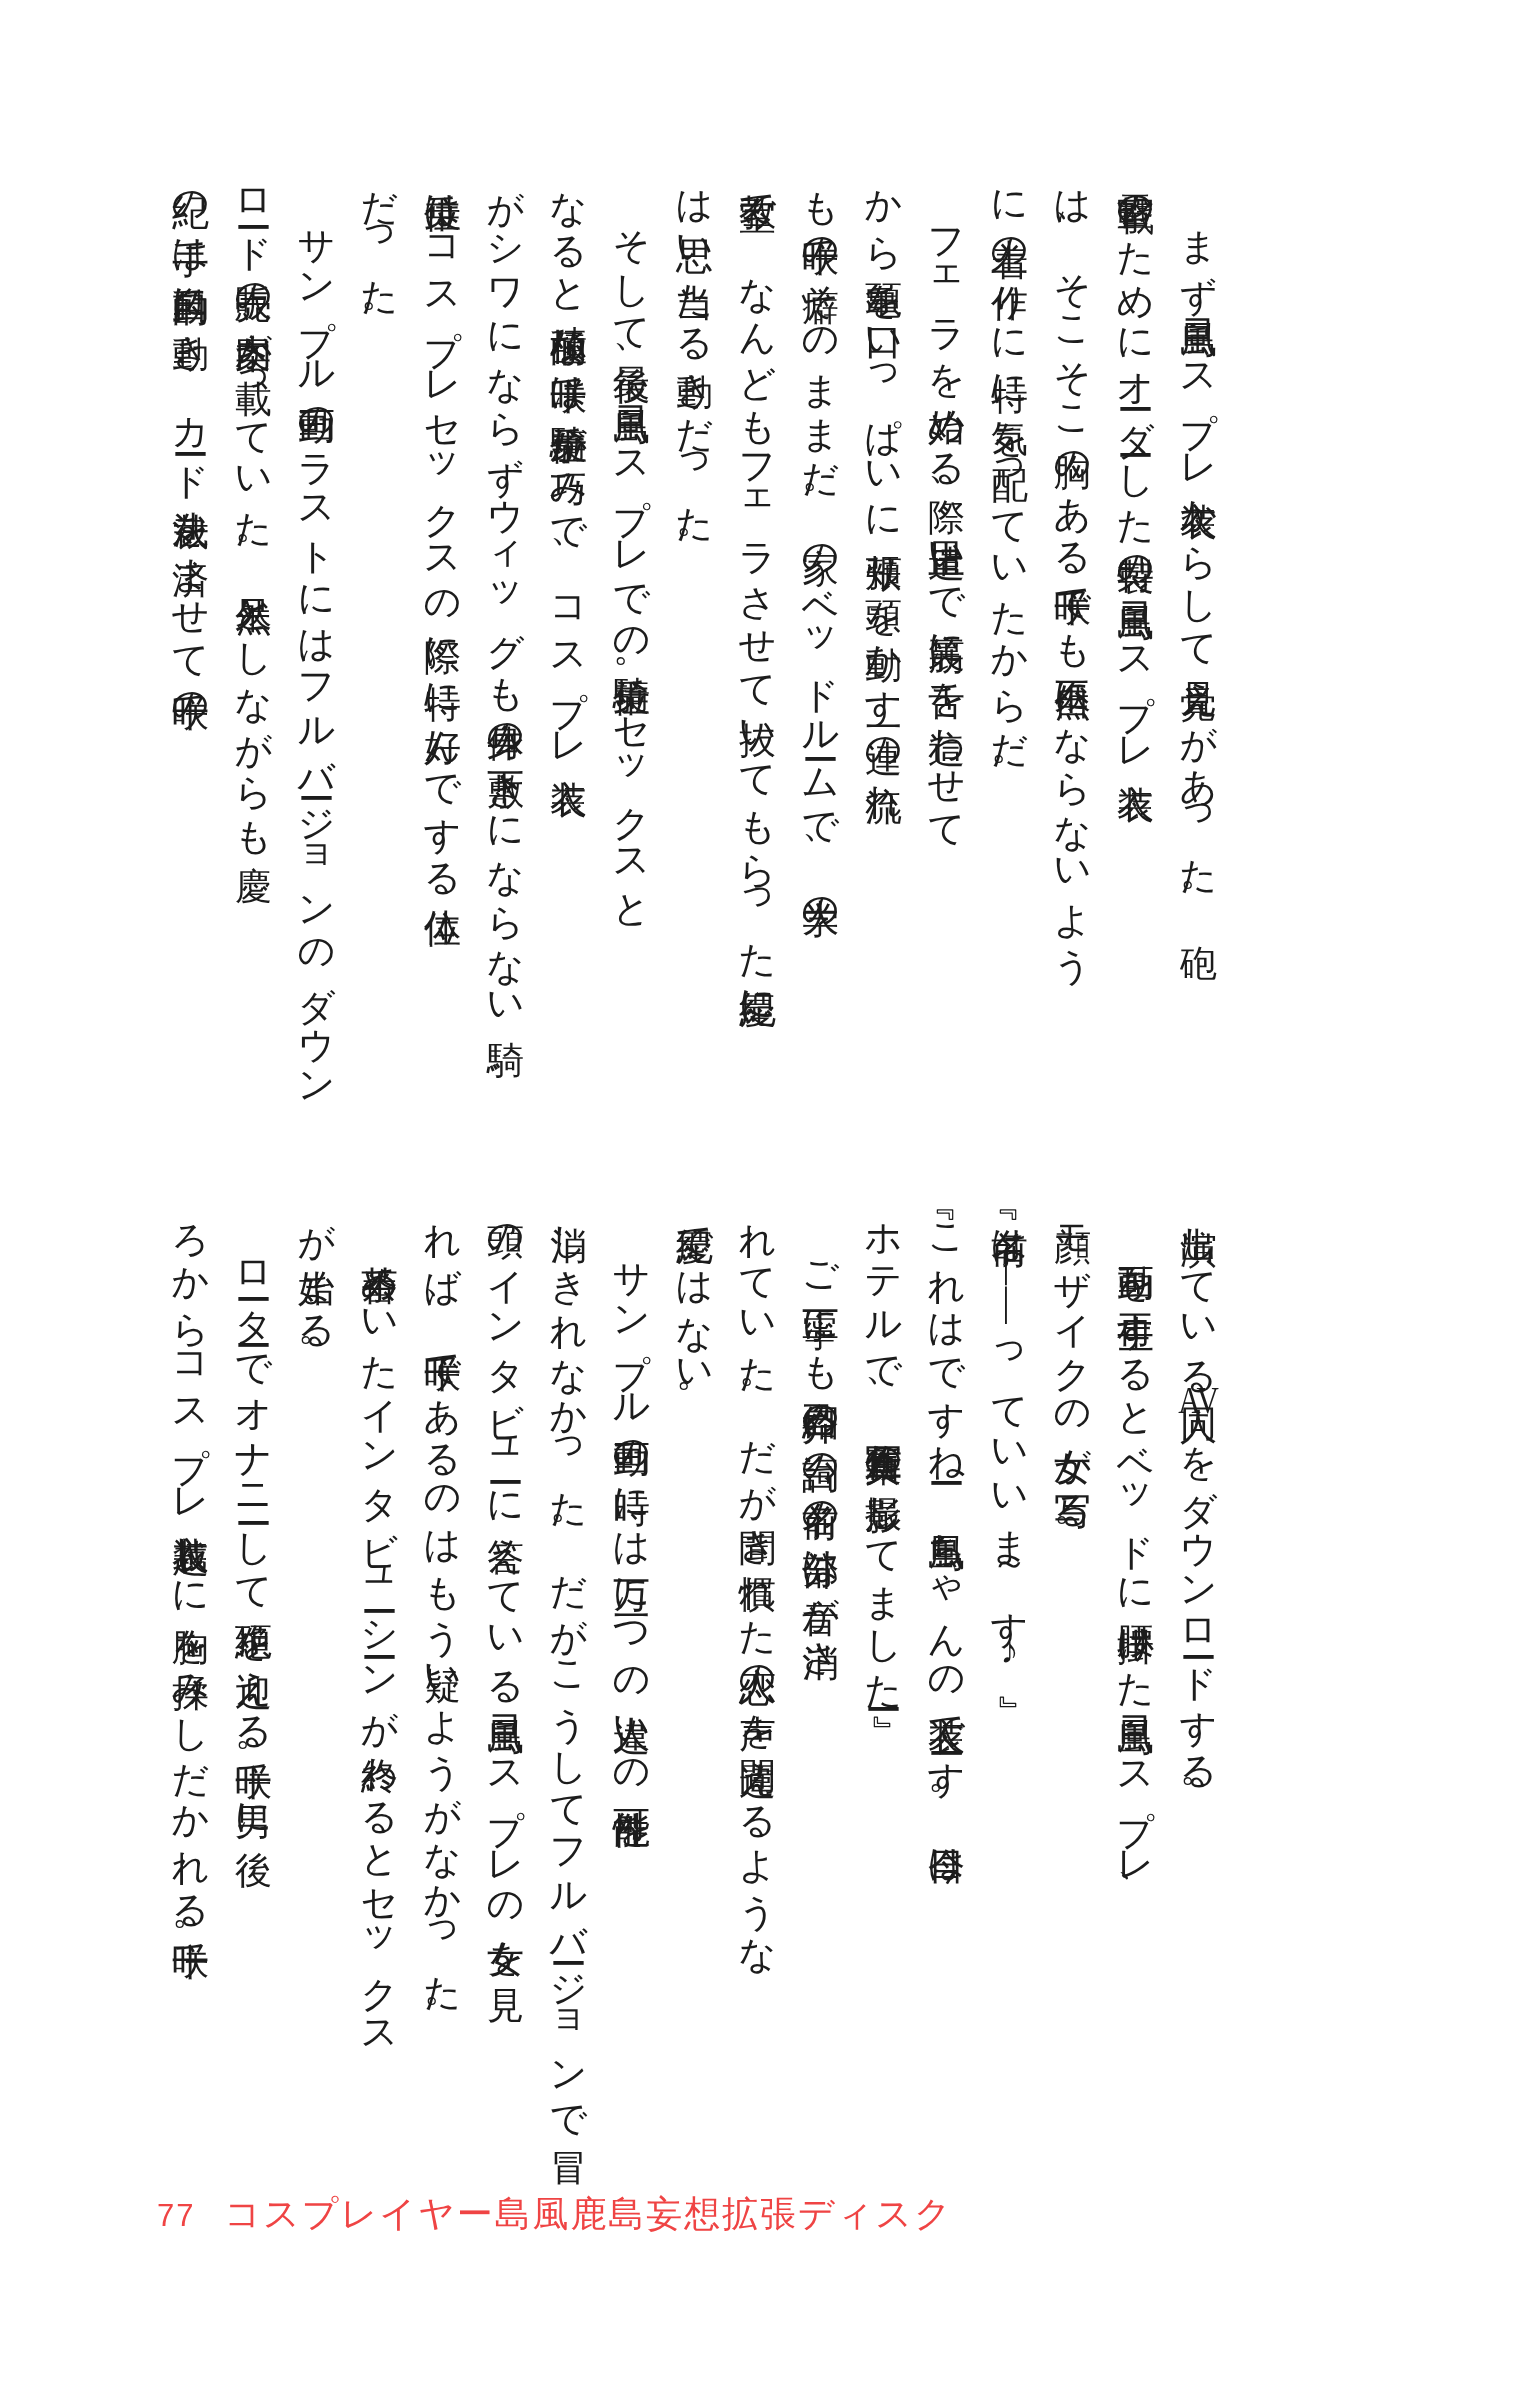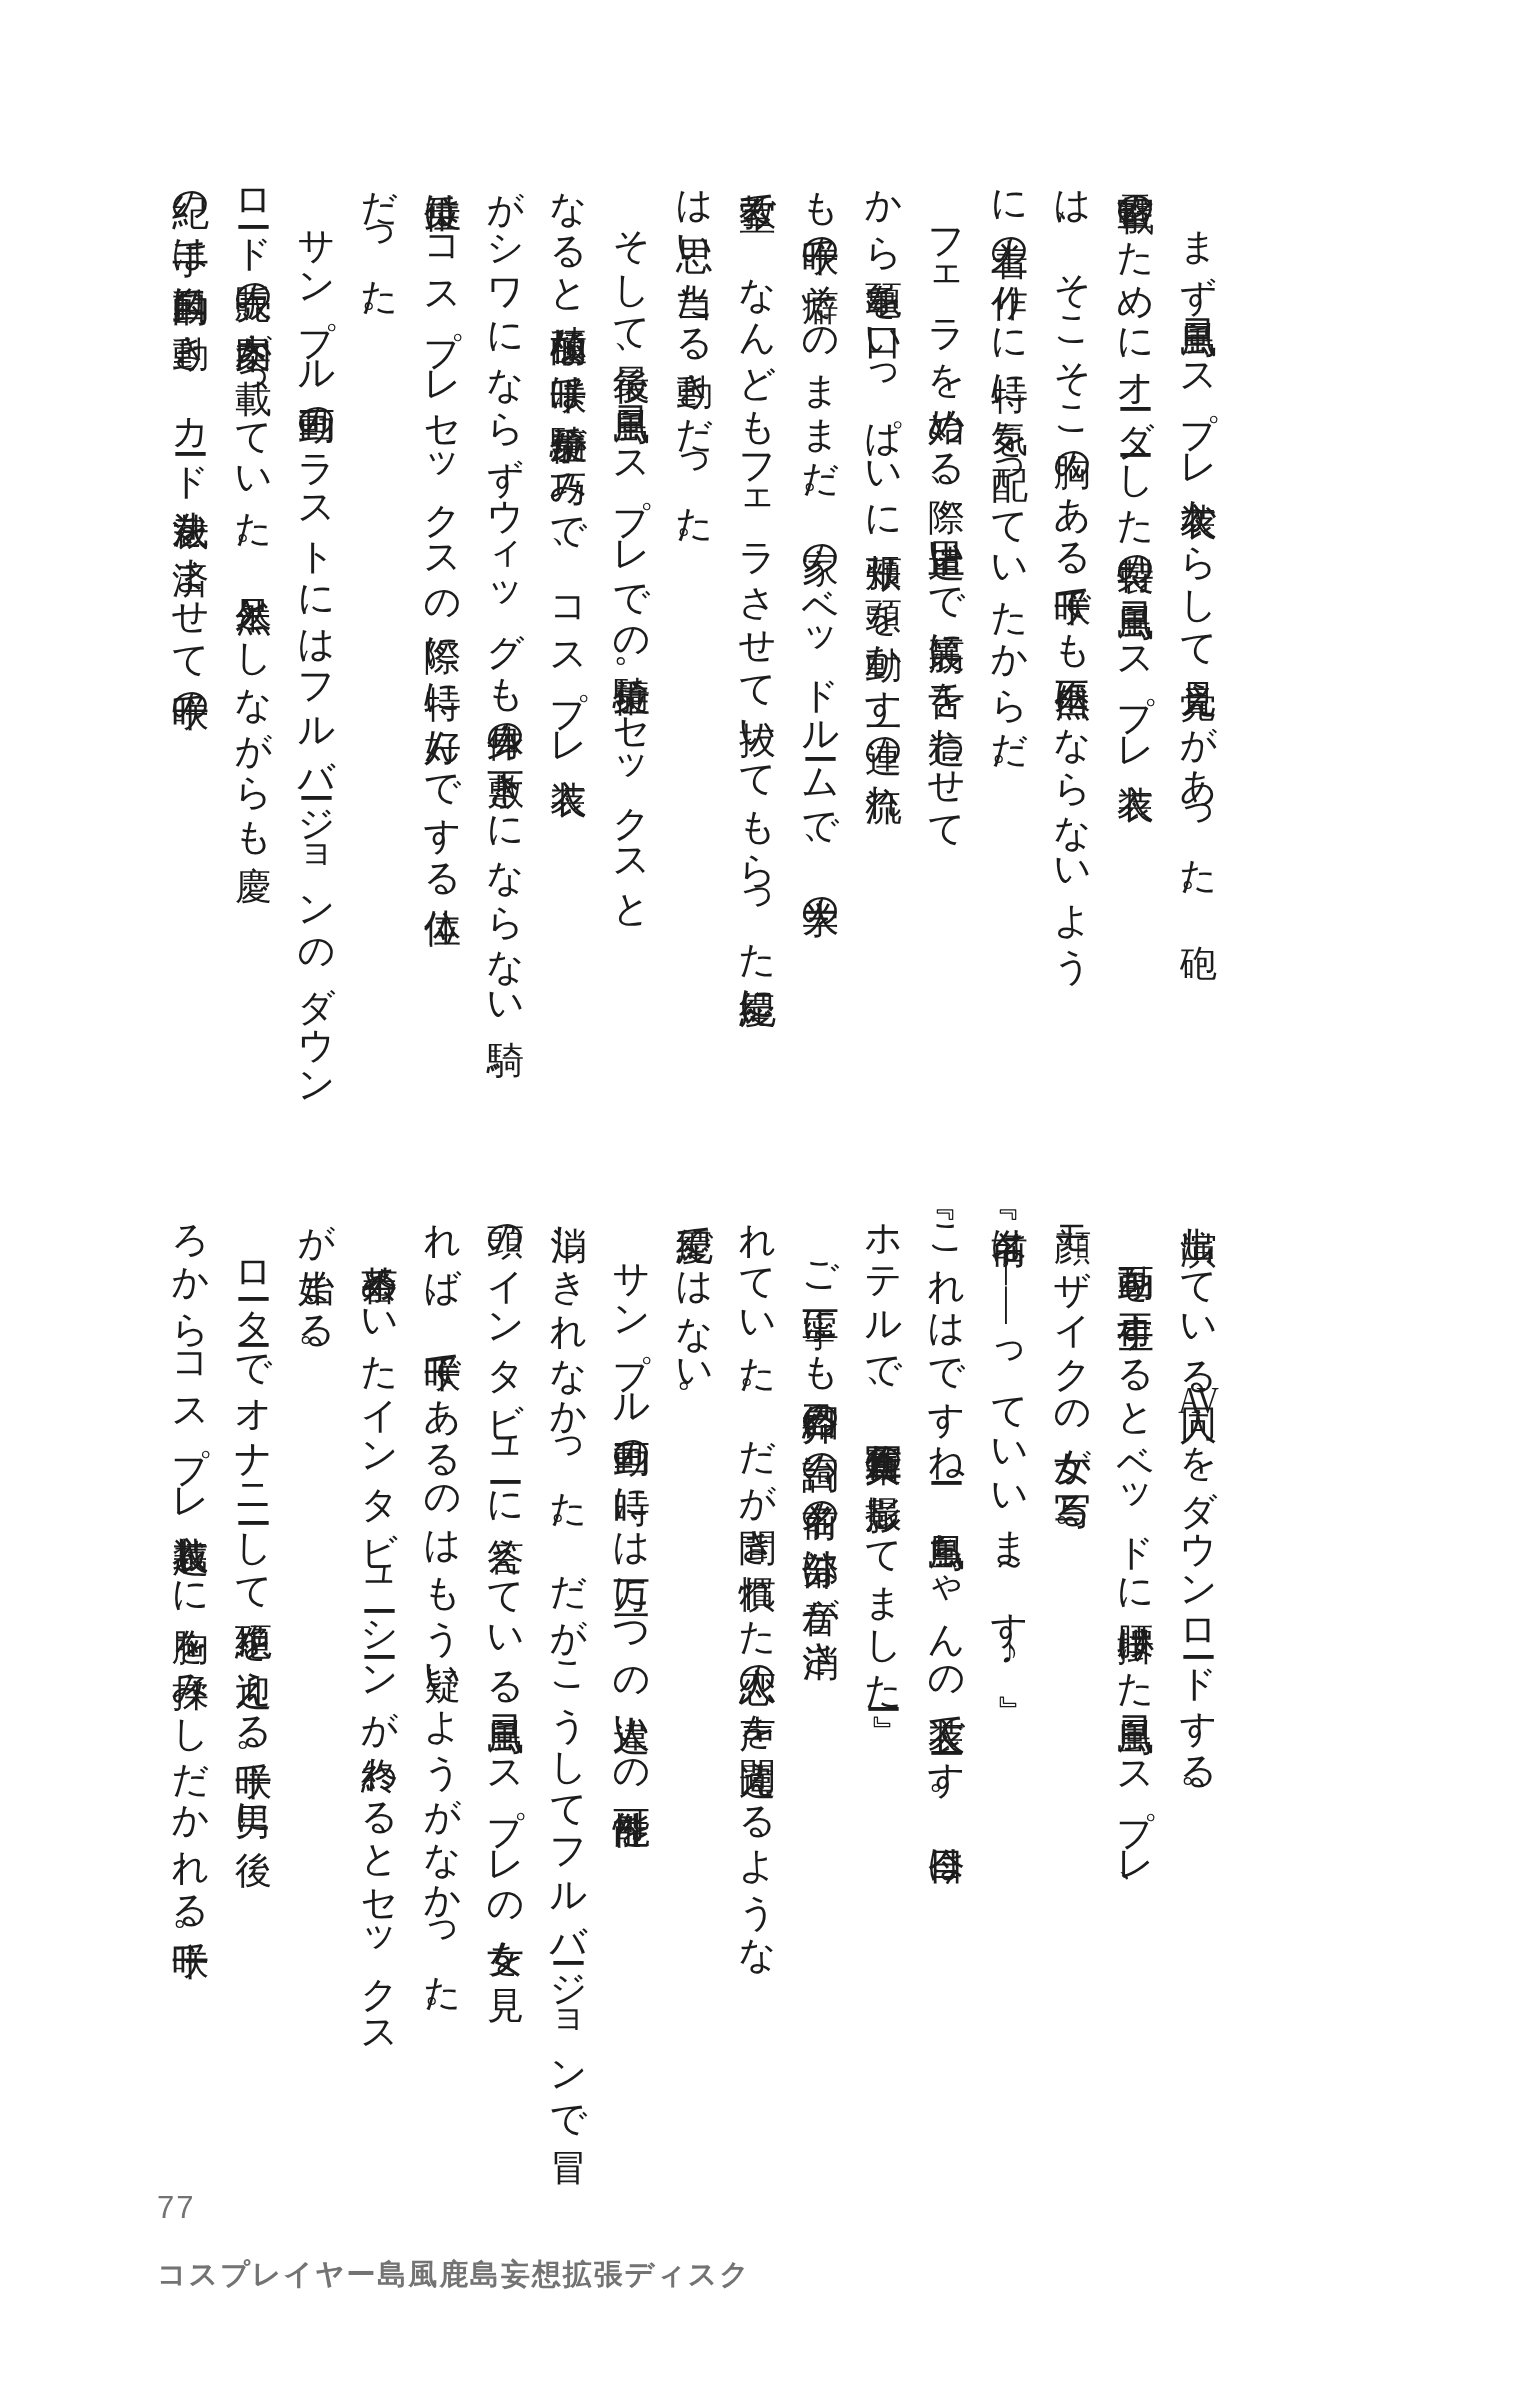--- a/index.html
+++ b/index.html
@@ -38,31 +38,30 @@
 
   
   .footer {
     position: absolute;
     left: 157px;
     top: 2190px;
     display: flex;
     align-items: baseline;
     gap: 29px;
     font-family: "Liberation Sans", sans-serif;
-    color: #737373;
-    flex-direction: column;
+    color: #ef4444;
   }
   .footer .num {
     font-size: 31px;
     letter-spacing: 1.9px;
   }
   .footer .title {
-    font-size: 29px;
+    font-size: 36px;
     letter-spacing: 1.9px;
-    font-weight: 700;
+    font-weight: 400;
   }
 </style>
 </head>
 <body>
 
 <div class="page">
 
   <div id="block-top" class="vblock">
       <div class="line">　まず島風コスプレ衣装からして見覚えがあった。砲</div>
       <div class="line">雷撃戦のためにオーダーした特製の島風コスプレ衣装</div>

